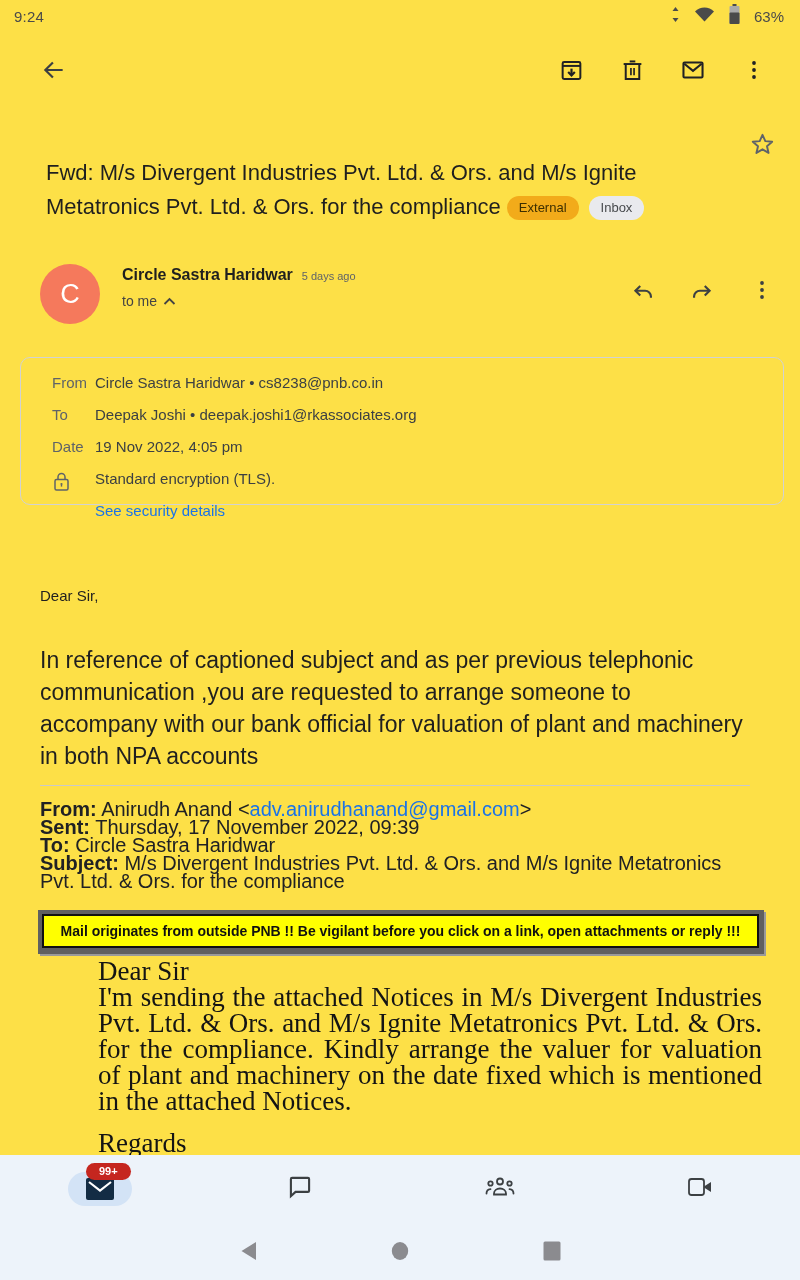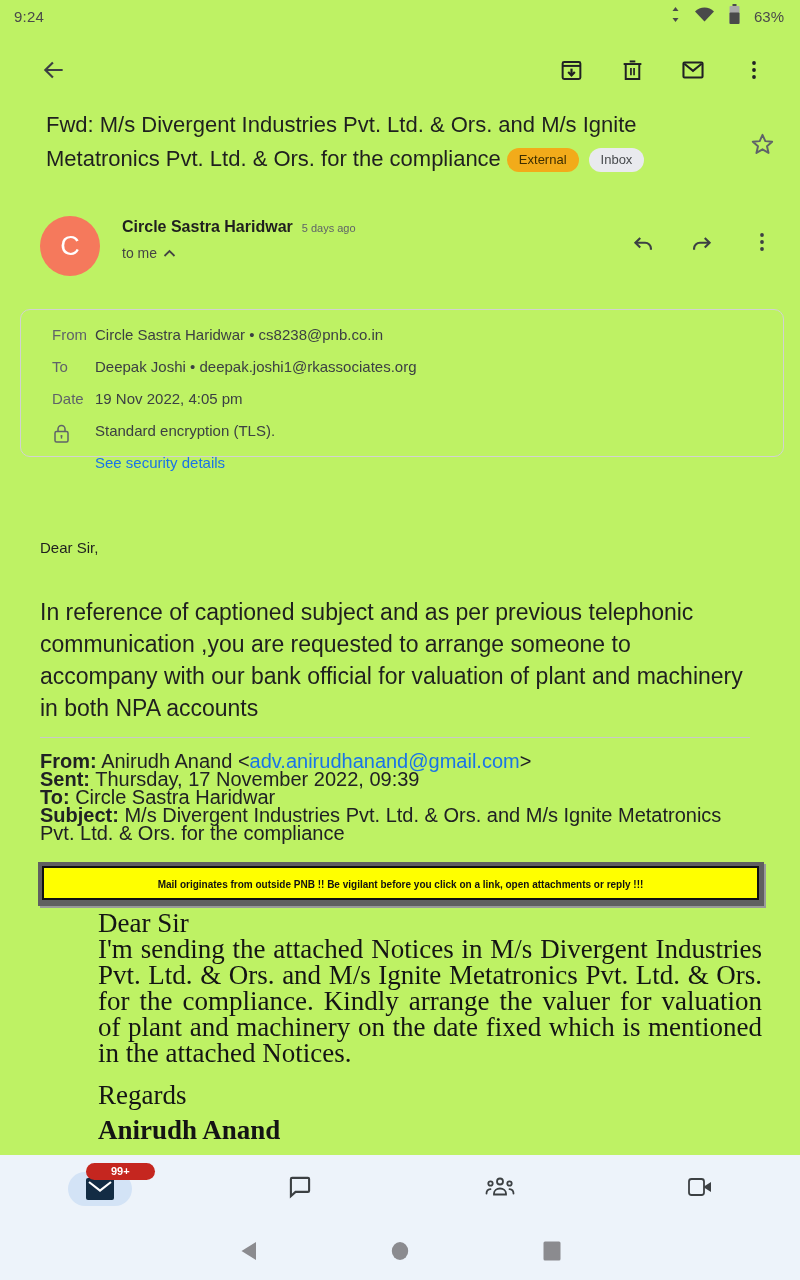--- a/index.html
+++ b/index.html
@@ -1,34 +1,34 @@
 <!DOCTYPE html>
 <html><head>
 <meta charset="utf-8">
 <style>
   * { margin:0; padding:0; box-sizing:border-box; }
   html,body { width:800px; height:1280px; }
   body { font-family:"Liberation Sans","DejaVu Sans",sans-serif; background:#fff; position:relative; overflow:hidden; }
-  .screen { width:800px; height:1280px; position:relative; background:#bef264; overflow:hidden; }
+  .screen { width:800px; height:1280px; position:relative; background:#fde047; overflow:hidden; }
 
   
   .status-bar { height:28px; display:flex; align-items:center; justify-content:space-between; padding:4px 16px 0 14px; color:#4a4a4a; }
   .status-time { font-size:15px; letter-spacing:.2px; }
   .status-right { display:flex; align-items:center; gap:13px; }
   .status-batt-pct { font-size:15px; color:#4a4a4a; }
 
   
   .app-bar { height:56px; margin-top:14px; display:flex; align-items:center; padding:0 20px 0 30px; }
   .app-bar .spacer { flex:1; }
   .icon-btn { width:48px; height:48px; display:flex; align-items:center; justify-content:center; border:none; background:transparent; cursor:pointer; }
   .app-actions { display:flex; align-items:center; gap:13px; margin-right:2px; }
 
   
   .subject-wrap { display:flex; align-items:flex-start; padding:10px 14px 0 46px; }
-  .subject { flex:1; font-size:22px; line-height:34px; color:#1f1f1f; padding-right:26px; }
+  .subject { flex:1; font-size:22px; line-height:34px; color:#1f1f1f; padding-right:26px;margin-top:48px; }
   .badge { display:inline-block; vertical-align:2px; font-size:13px; line-height:14px; padding:5px 12px; border-radius:13px; margin-left:6px; white-space:nowrap; }
   .badge-external { background:#f2ab1a; color:#3d2e00; }
   .badge-inbox { background:#e9eaee; color:#474a4d; margin-left:10px; }
   .star-btn { margin-top:12px; }
 
   
   .sender-row { display:flex; align-items:flex-start; padding:40px 14px 0 40px; }
   .avatar { width:60px; height:60px; border-radius:50%; background:#f5795c; color:#fff; font-size:27px; display:flex; align-items:center; justify-content:center; flex:0 0 60px; }
   .sender-meta { flex:1; padding-left:22px; padding-top:2px; }
   .sender-line1 { display:flex; align-items:baseline; gap:9px; }
@@ -52,36 +52,36 @@
   .body-divider { border:none; border-top:1px solid #c9c9c9; margin:13px 50px 0 40px; }
 
   
   .fwd-headers { padding:14px 40px 0 40px; font-size:20px; line-height:18px; color:#202124; }
   .fwd-headers b { font-weight:700; }
   .fwd-link { color:#1a73e8; text-decoration:none; }
 
   
   .warn-frame { margin:20px 36px 0 38px; background:#606060; padding:4px 5px 6px 4px; box-shadow:2px 2px 0 #9a9a9a; }
   .warn-inner { background:#ffff00; border:2px solid #111; padding:6px 8px; text-align:center; }
-  .warn-text { font-size:10px; font-weight:700; color:#111; }
+  .warn-text { font-size:14px; font-weight:700; color:#111; }
 
   
   .fwd-body { font-family:"Liberation Serif","DejaVu Serif",serif; color:#141414; padding:4px 38px 0 98px; font-size:27px; line-height:26px; }
   .fwd-body .justified { text-align:justify; }
   .fwd-regards { margin-top:16px; }
   .fwd-signature { margin-top:9px; font-weight:700; }
 
   
   .bottom-area { position:absolute; left:0; bottom:0; width:800px; height:125px; background:#edf3fa; }
   .tab-row { height:67px; display:flex; }
   .tab { flex:1; display:flex; align-items:center; justify-content:center; position:relative; cursor:pointer; }
   .tab-pill { width:64px; height:34px; border-radius:17px; background:#d3e3f6; display:flex; align-items:center; justify-content:center; position:relative; }
   .mail-glyph { width:28px; height:22px; background:#132c44; border-radius:2px; position:relative; }
   .mail-glyph svg { position:absolute; left:0; top:0; }
-  .tab-badge { position:absolute; top:-9px; left:18px; background:#c5261f; color:#fff; font-size:11px; font-weight:700; padding:2px 25px 3px; border-radius:10px; }
+  .tab-badge { position:absolute; top:-9px; left:18px; background:#c5261f; color:#fff; font-size:11px; font-weight:700; padding:2px 13px 3px; border-radius:10px; }
   .nav-row { height:58px; display:flex; align-items:center; justify-content:center; gap:112px; }
   .nav-btn { display:flex; align-items:center; justify-content:center; width:40px; height:40px; cursor:pointer; }
 </style>
 </head>
 <body>
 
 <div class="screen">
 
   <div class="status-bar">
     <span class="status-time">9:24</span>

